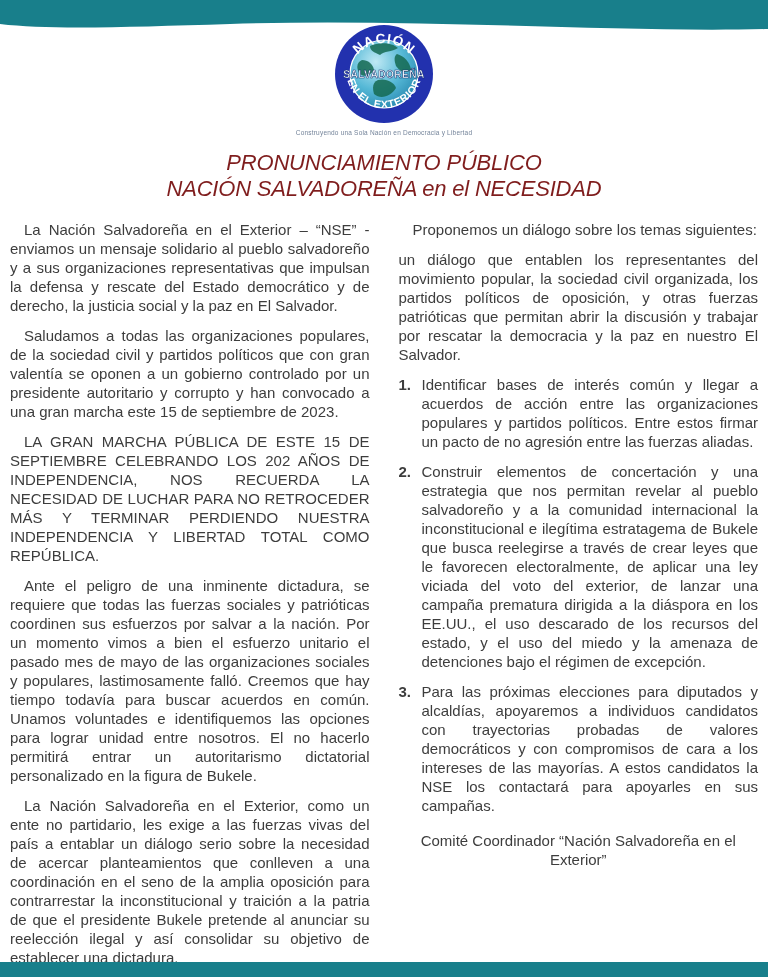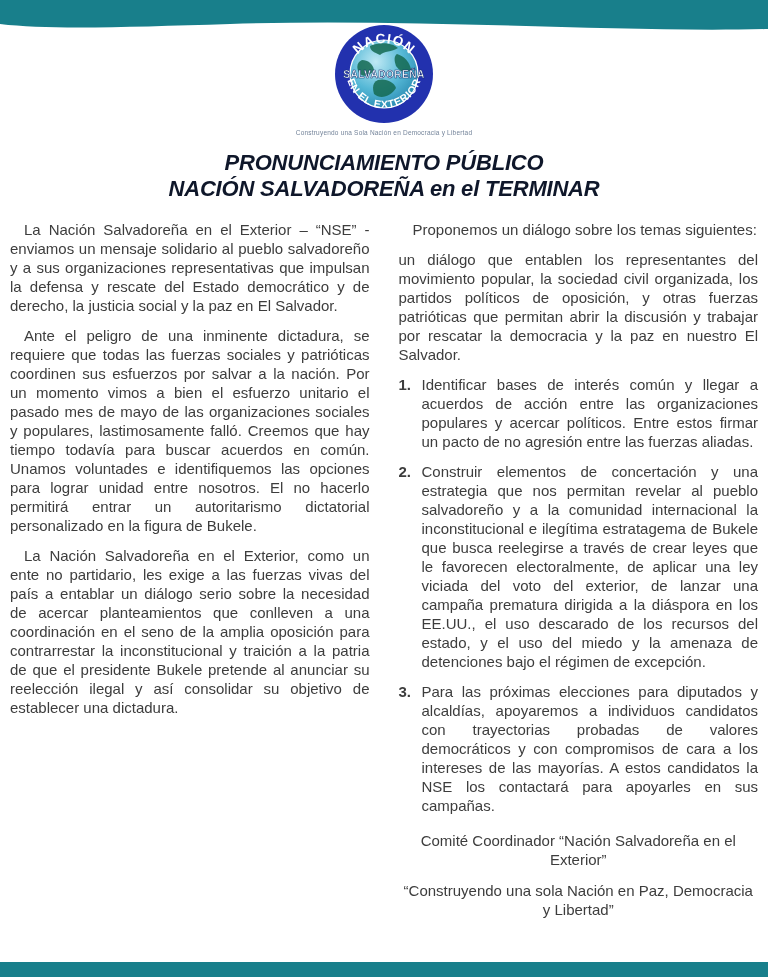--- a/index.html
+++ b/index.html
@@ -20,21 +20,21 @@
   
   .logo-wrap { text-align:center; margin-top:-12px; }
   .logo-svg { width:100px; height:100px; display:inline-block; }
   .logo-caption {
     font-size:6.5px; color:#74849a; letter-spacing:.2px; margin-top:1px;
   }
 
   
   .doc-title {
     text-align:center; margin-top:14px;
-    color:#0f172a; font-weight:bold; font-style:italic;
+    color:#7f1d1d; font-weight:normal; font-style:italic;
     font-size:22px; line-height:1.2; letter-spacing:-0.2px;
   }
 
   
   .columns {
     display:flex; gap:29px; padding:0 10px; margin-top:17px;
     color:#3d3d3d; font-size:15px; line-height:19px;
   }
   .col { flex:1 1 0; min-width:0; }
   .para { text-align:justify; text-indent:14px; margin-bottom:11px; }
@@ -81,52 +81,53 @@
       <text x="50" y="54" text-anchor="middle" font-family="Liberation Sans, sans-serif" font-size="10.2" font-weight="bold" fill="#ffffff" stroke="#123070" stroke-width="0.5" letter-spacing="0.4">SALVADOREÑA</text>
       <text font-family="Liberation Sans, sans-serif" font-size="10.5" font-weight="bold" fill="#ffffff" letter-spacing="0.8">
         <textPath href="#arcBottom" startOffset="50%" text-anchor="middle">EN EL EXTERIOR</textPath>
       </text>
     </svg>
     <div class="logo-caption">Construyendo una Sola Nación en Democracia y Libertad</div>
   </div>
 
   <h1 class="doc-title">
     <div>PRONUNCIAMIENTO PÚBLICO</div>
-    <div>NACIÓN SALVADOREÑA en el TERMINAR</div>
+    <div>NACIÓN SALVADOREÑA en el NECESIDAD</div>
   </h1>
 
   <div class="columns">
 
     <div class="col">
       <p class="para">La Nación Salvadoreña en el Exterior – “NSE” - enviamos un mensaje solidario al pueblo salvadoreño y a sus organizaciones representativas que impulsan la defensa y rescate del Estado democrático y de derecho, la justicia social y la paz en El Salvador.</p>
+      <p class="para">Saludamos a todas las organizaciones populares, de la sociedad civil y partidos políticos que con gran valentía se oponen a un gobierno controlado por un presidente autoritario y corrupto y han convocado a una gran marcha este 15 de septiembre de 2023.</p>
+      <p class="para">LA GRAN MARCHA PÚBLICA DE ESTE 15 DE SEPTIEMBRE CELEBRANDO LOS 202 AÑOS DE INDEPENDENCIA, NOS RECUERDA LA NECESIDAD DE LUCHAR PARA NO RETROCEDER MÁS Y TERMINAR PERDIENDO NUESTRA INDEPENDENCIA Y LIBERTAD TOTAL COMO REPÚBLICA.</p>
       <p class="para">Ante el peligro de una inminente dictadura, se requiere que todas las fuerzas sociales y patrióticas coordinen sus esfuerzos por salvar a la nación. Por un momento vimos a bien el esfuerzo unitario el pasado mes de mayo de las organizaciones sociales y populares, lastimosamente falló. Creemos que hay tiempo todavía para buscar acuerdos en común. Unamos voluntades e identifiquemos las opciones para lograr unidad entre nosotros. El no hacerlo permitirá entrar un autoritarismo dictatorial personalizado en la figura de Bukele.</p>
       <p class="para">La Nación Salvadoreña en el Exterior, como un ente no partidario, les exige a las fuerzas vivas del país a entablar un diálogo serio sobre la necesidad de acercar planteamientos que conlleven a una coordinación en el seno de la amplia oposición para contrarrestar la inconstitucional y traición a la patria de que el presidente Bukele pretende al anunciar su reelección ilegal y así consolidar su objetivo de establecer una dictadura.</p>
 
     </div>
 
     <div class="col">
       <p class="para">Proponemos un diálogo sobre los temas siguientes:</p>
       <p class="para no-indent">un diálogo que entablen los representantes del movimiento popular, la sociedad civil organizada, los partidos políticos de oposición, y otras fuerzas patrióticas que permitan abrir la discusión y trabajar por rescatar la democracia y la paz en nuestro El Salvador.</p>
 
       <div class="list-item">
         <span class="list-num">1.</span>
-        <span>Identificar bases de interés común y llegar a acuerdos de acción entre las organizaciones populares y acercar políticos. Entre estos firmar un pacto de no agresión entre las fuerzas aliadas.</span>
+        <span>Identificar bases de interés común y llegar a acuerdos de acción entre las organizaciones populares y partidos políticos. Entre estos firmar un pacto de no agresión entre las fuerzas aliadas.</span>
       </div>
       <div class="list-item">
         <span class="list-num">2.</span>
         <span>Construir elementos de concertación y una estrategia que nos permitan revelar al pueblo salvadoreño y a la comunidad internacional la inconstitucional e ilegítima estratagema de Bukele que busca reelegirse a través de crear leyes que le favorecen electoralmente, de aplicar una ley viciada del voto del exterior, de lanzar una campaña prematura dirigida a la diáspora en los EE.UU., el uso descarado de los recursos del estado, y el uso del miedo y la amenaza de detenciones bajo el régimen de excepción.</span>
       </div>
       <div class="list-item">
         <span class="list-num">3.</span>
         <span>Para las próximas elecciones para diputados y alcaldías, apoyaremos a individuos candidatos con trayectorias probadas de valores democráticos y con compromisos de cara a los intereses de las mayorías. A estos candidatos la NSE los contactará para apoyarles en sus campañas.</span>
       </div>
 
       <div class="footer-block">
         <p class="para footer-para">Comité Coordinador “Nación Salvadoreña en el Exterior”</p>
-        <p class="para footer-para">“Construyendo una sola Nación en Paz, Democracia y Libertad”</p>
       </div>
     </div>
 
   </div>
 
   <div class="bottom-bar"></div>
 
 </div>
 
 </body></html>

